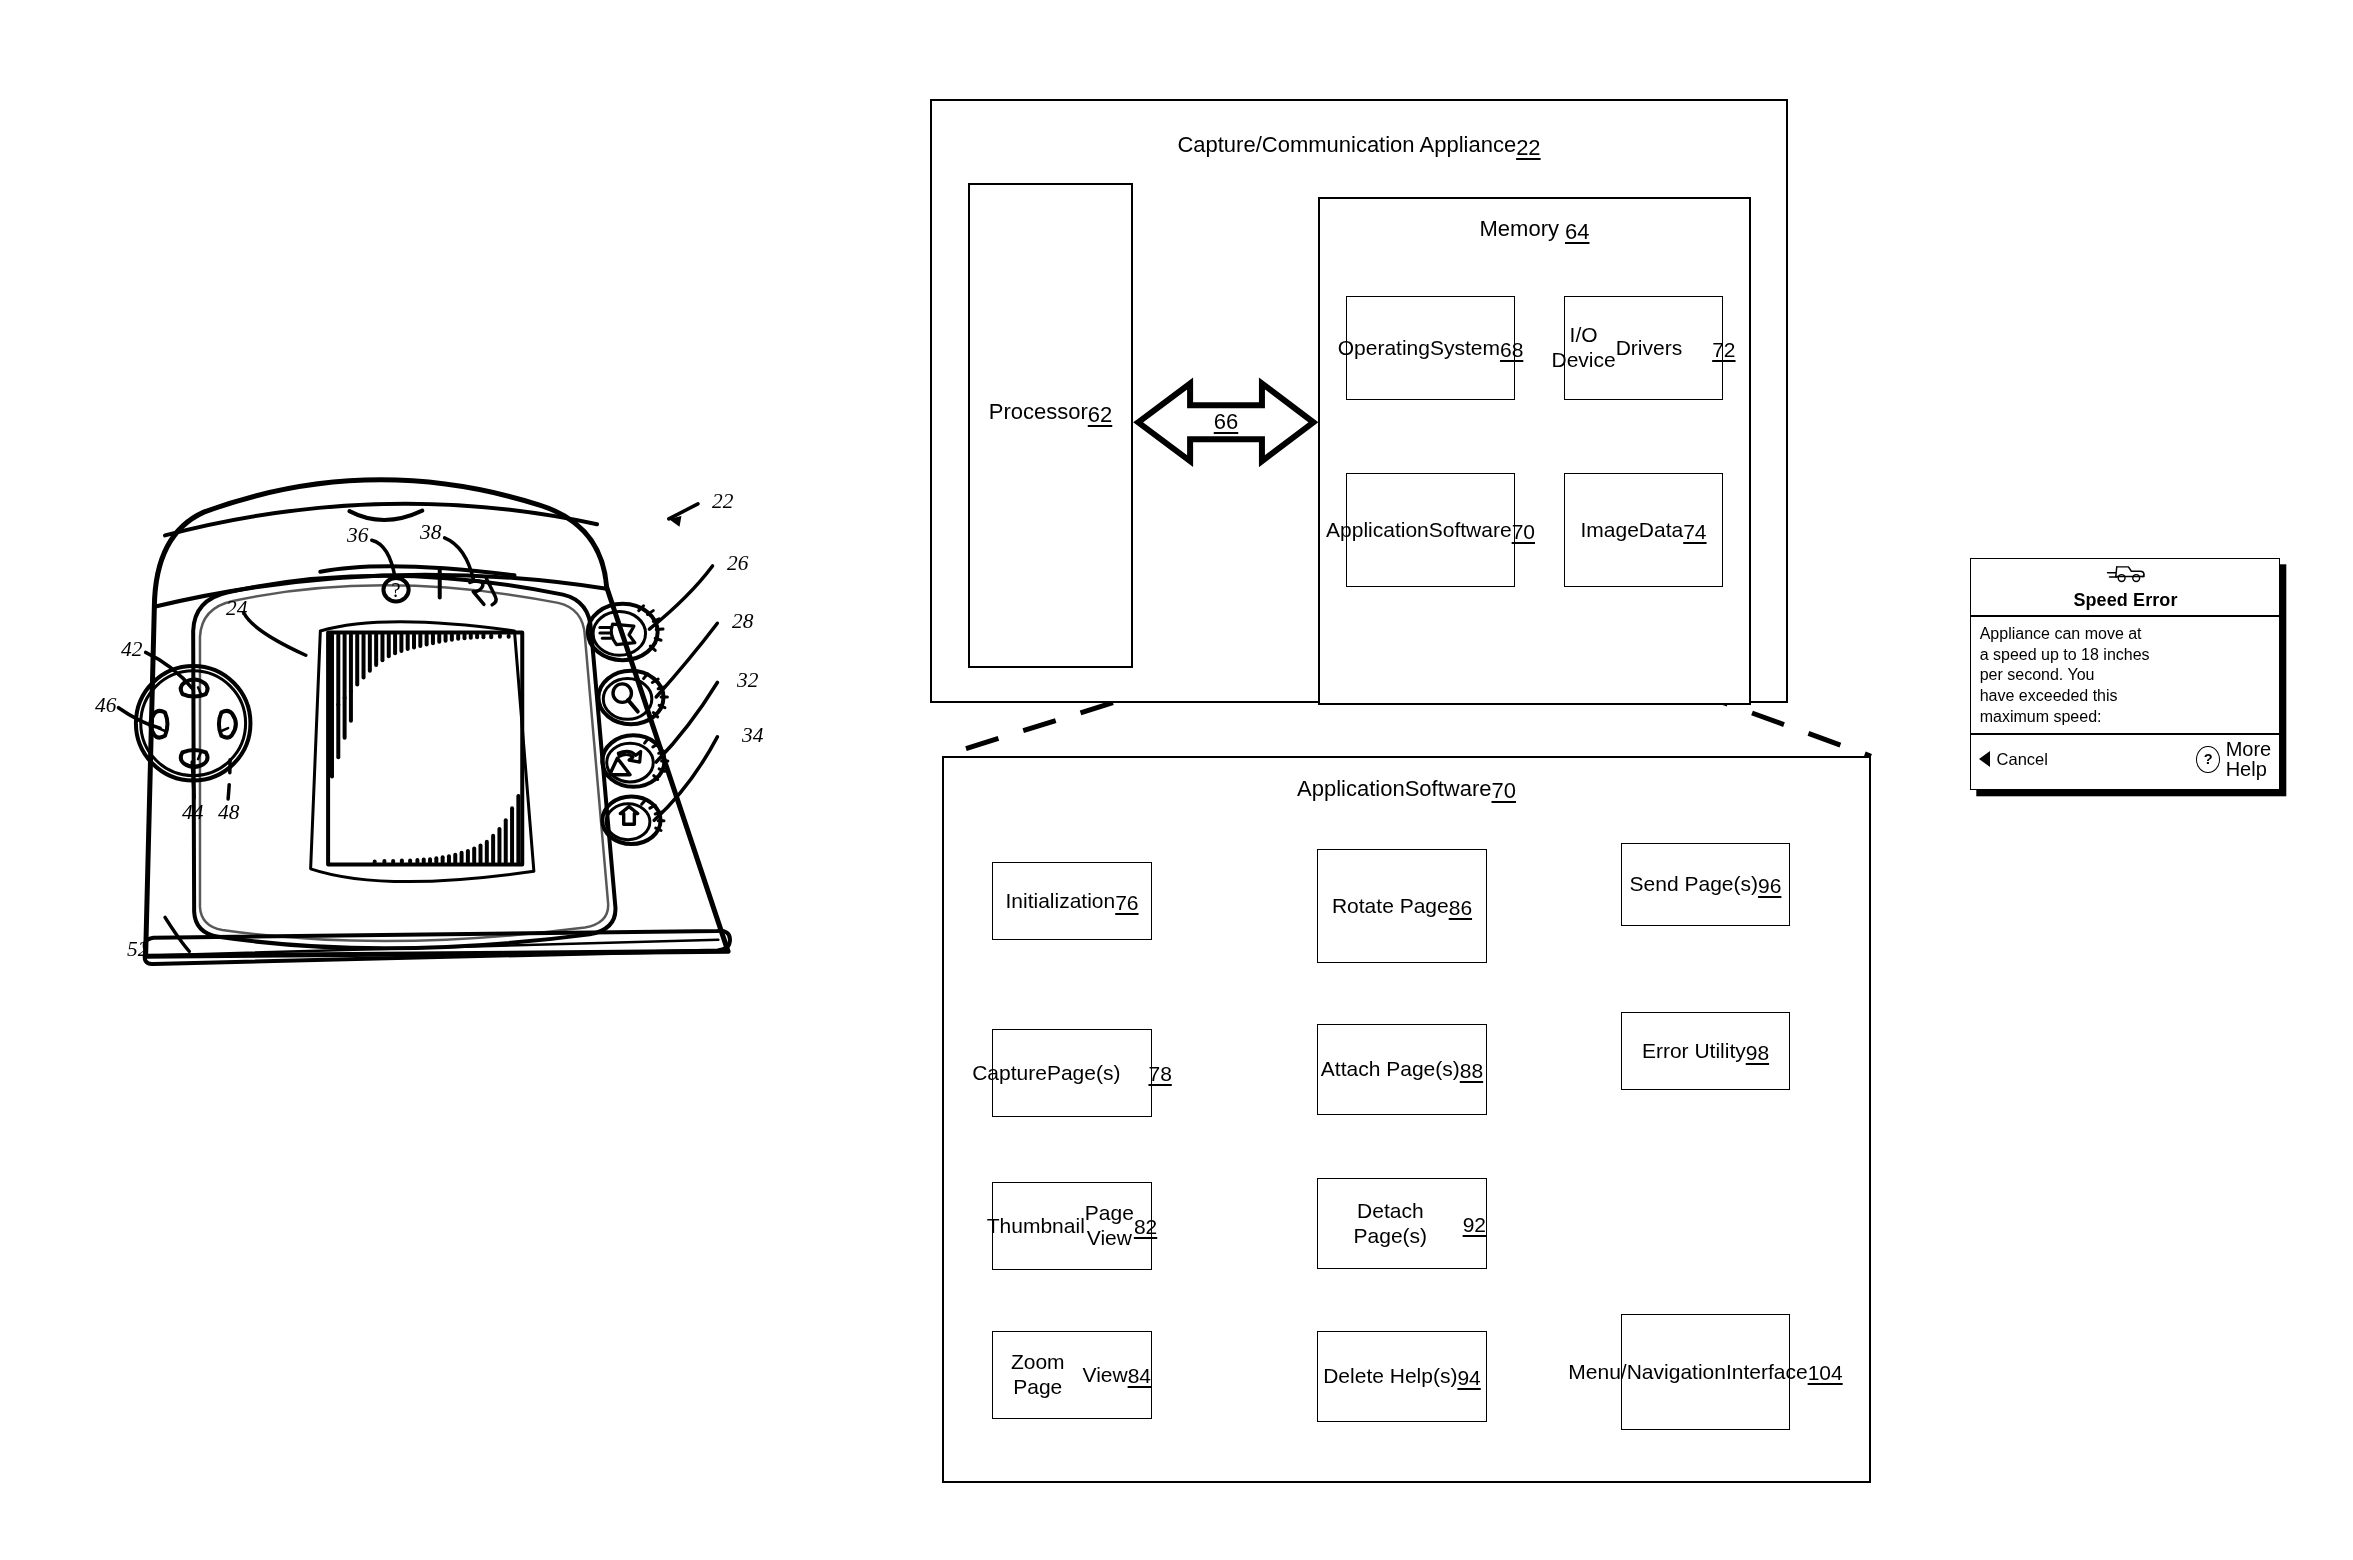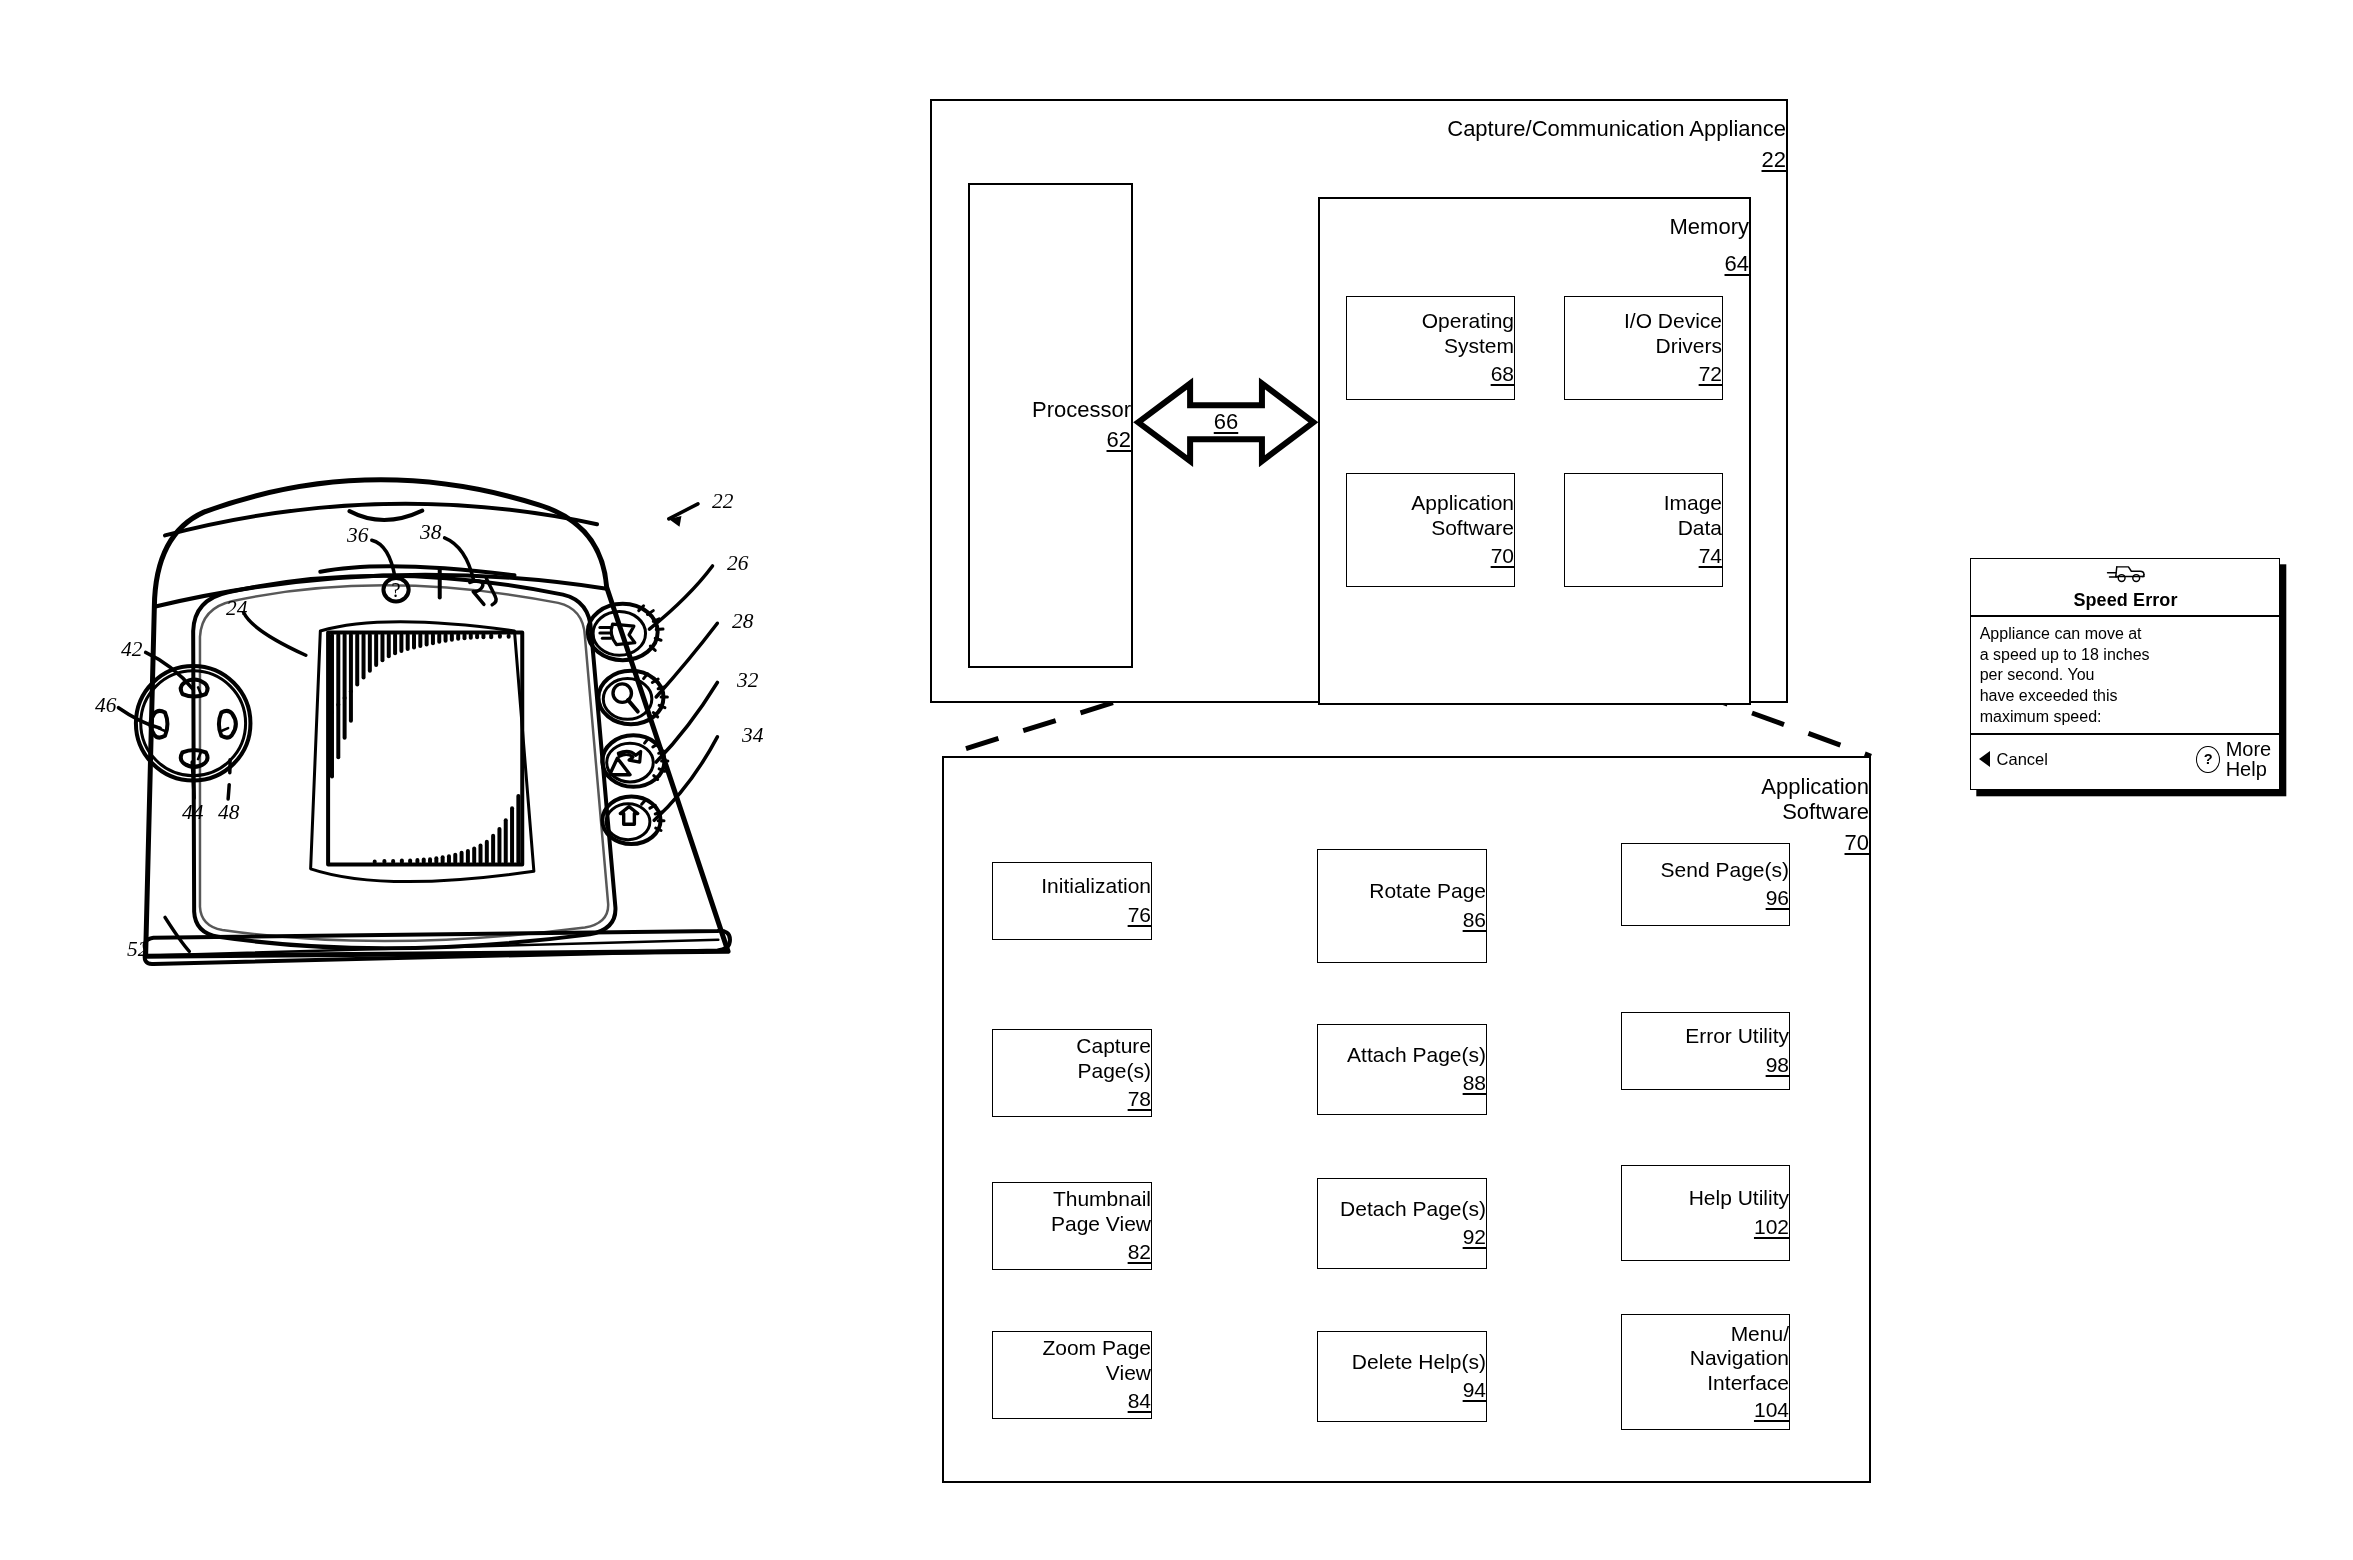--- a/index.html
+++ b/index.html
@@ -10,22 +10,22 @@
   }
   .stage{position:absolute;inset:0;}
 
   
   .box{position:absolute;border:2.4px solid #000;background:#fff;box-sizing:border-box;}
   .box.thin{border-width:1.9px;}
   .lbl{position:absolute;text-align:center;line-height:1.12;}
   .ref{display:block;text-decoration:underline;text-underline-offset:2.9px;text-decoration-thickness:1.9px;}
 
   .boxlabel{
-    position:absolute;left:0;right:0;display:flex;flex-direction:column;
-    align-items:flex-end;justify-content:center;text-align:center;line-height:1.18;
+    position:absolute;left:0;right:0;display:flex;flex-direction:row;
+    align-items:center;justify-content:center;text-align:center;line-height:1.18;
     pointer-events:none;
   }
 
   
   .t-title{font-size:22px;}
   .t-mem{font-size:22px;}
   .t-sub{font-size:21px;}
   .t-app{font-size:22px;}
 
   
@@ -409,26 +409,20 @@
       <span>Send Page(s)</span>
       <span class="ref" style="margin-top:3.9px;">96</span>
     </div>
   </div>
   <div class="box thin" style="left:1621px;top:1012px;width:169px;height:78px;">
     <div class="boxlabel t-sub" style="top:0;bottom:0;">
       <span>Error Utility</span>
       <span class="ref" style="margin-top:3.9px;">98</span>
     </div>
   </div>
-  <div class="box thin" style="left:1621px;top:1165px;width:169px;height:96px;">
-    <div class="boxlabel t-sub" style="top:0;bottom:0;">
-      <span>Help Utility</span>
-      <span class="ref" style="margin-top:3.9px;">102</span>
-    </div>
-  </div>
   <div class="box thin" style="left:1621px;top:1314px;width:169px;height:116px;">
     <div class="boxlabel t-sub" style="top:0;bottom:0;">
       <span>Menu/</span>
       <span>Navigation</span>
       <span>Interface</span>
       <span class="ref" style="margin-top:1.9px;">104</span>
     </div>
   </div>
 
   <div class="dlg" style="left:1970px;top:558px;width:310px;height:232px;">

